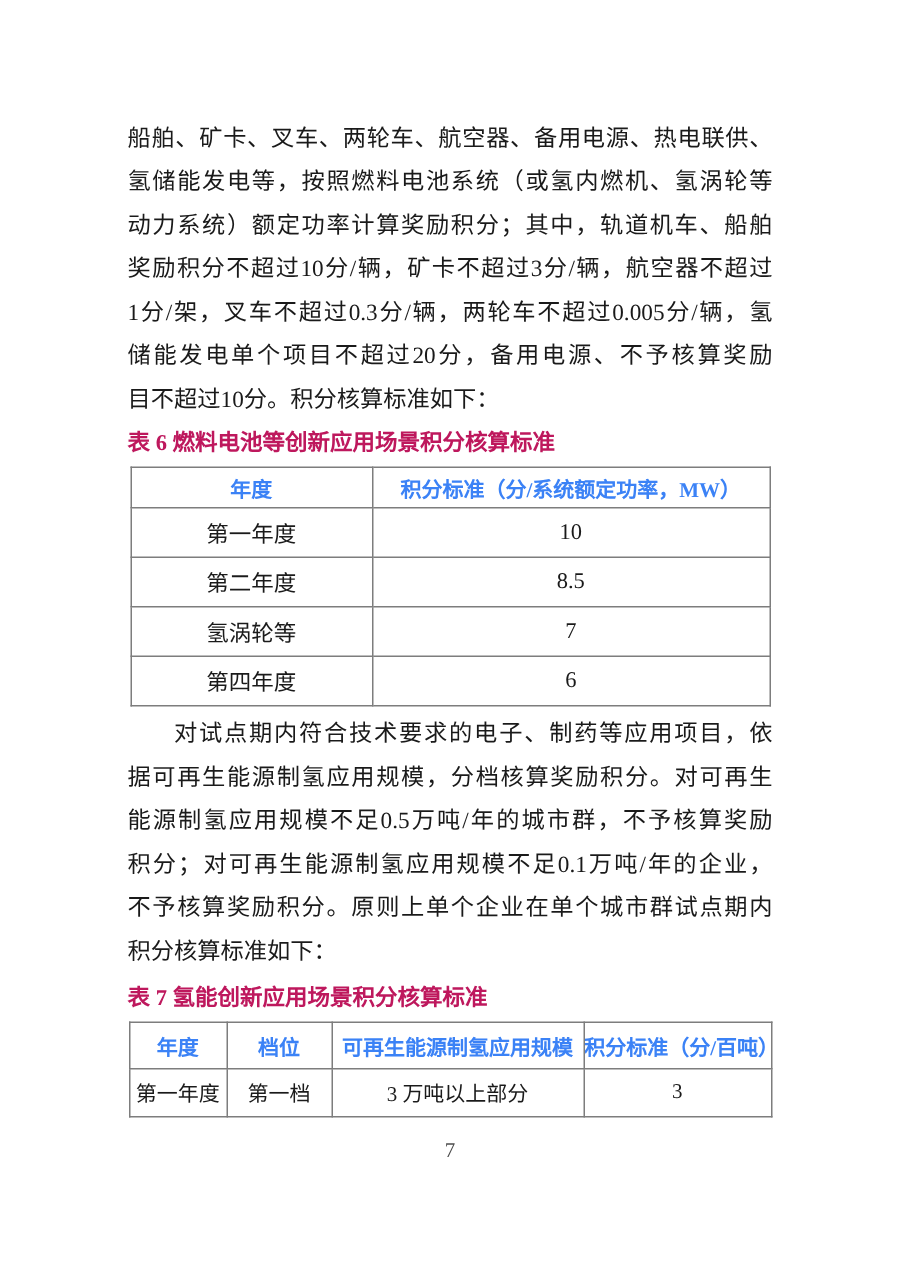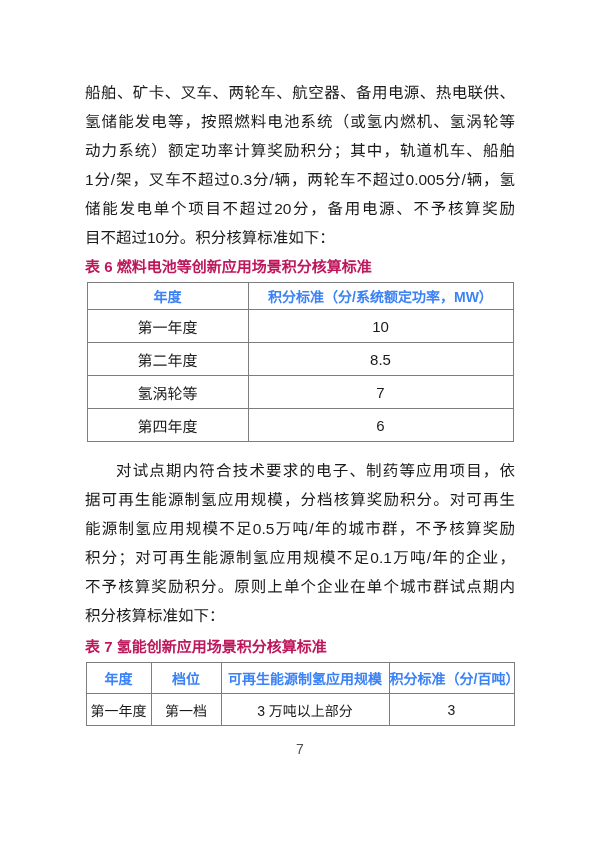--- a/index.html
+++ b/index.html
@@ -11,21 +11,21 @@
     width: 600px;
     height: 848px;
     background: #ffffff;
     overflow: hidden;
   }
   .page {
     width: 520px;
     height: 848px;
     background: #ffffff;
     color: #1a1a1a;
-    font-family: Liberation Sans, sans-serif;
+    font-family: Liberation Serif, serif;
     box-sizing: border-box;
   }
   .content {
     box-sizing: border-box;
     padding: 78px 85px 0 85px;
     width: 600px;
   }
   .para {
     margin: 0;
   }
@@ -88,20 +88,21 @@
 </head>
 <body>
 
 <div class="page">
   <div class="content">
 
     <div class="para">
       <div class="line">船舶、矿卡、叉车、两轮车、航空器、备用电源、热电联供、</div>
       <div class="line">氢储能发电等，按照燃料电池系统（或氢内燃机、氢涡轮等</div>
       <div class="line">动力系统）额定功率计算奖励积分；其中，轨道机车、船舶</div>
+      <div class="line">奖励积分不超过10分/辆，矿卡不超过3分/辆，航空器不超过</div>
       <div class="line">1分/架，叉车不超过0.3分/辆，两轮车不超过0.005分/辆，氢</div>
       <div class="line">储能发电单个项目不超过20分，备用电源、不予核算奖励</div>
       <div class="line last">目不超过10分。积分核算标准如下：</div>
     </div>
 
     <div class="caption cap6">表 6 燃料电池等创新应用场景积分核算标准</div>
 
     <table class="t6">
       <colgroup>
         <col style="width:161px">
@@ -126,21 +127,21 @@
           <td>氢涡轮等</td>
           <td>7</td>
         </tr>
         <tr>
           <td>第四年度</td>
           <td>6</td>
         </tr>
       </tbody>
     </table>
 
-    <div class="para" style="margin-top:14px;">
+    <div class="para" style="margin-top:4px;">
       <div class="line indent">对试点期内符合技术要求的电子、制药等应用项目，依</div>
       <div class="line">据可再生能源制氢应用规模，分档核算奖励积分。对可再生</div>
       <div class="line">能源制氢应用规模不足0.5万吨/年的城市群，不予核算奖励</div>
       <div class="line">积分；对可再生能源制氢应用规模不足0.1万吨/年的企业，</div>
       <div class="line">不予核算奖励积分。原则上单个企业在单个城市群试点期内</div>
       <div class="line last">积分核算标准如下：</div>
     </div>
 
     <div class="caption cap7">表 7 氢能创新应用场景积分核算标准</div>
 

